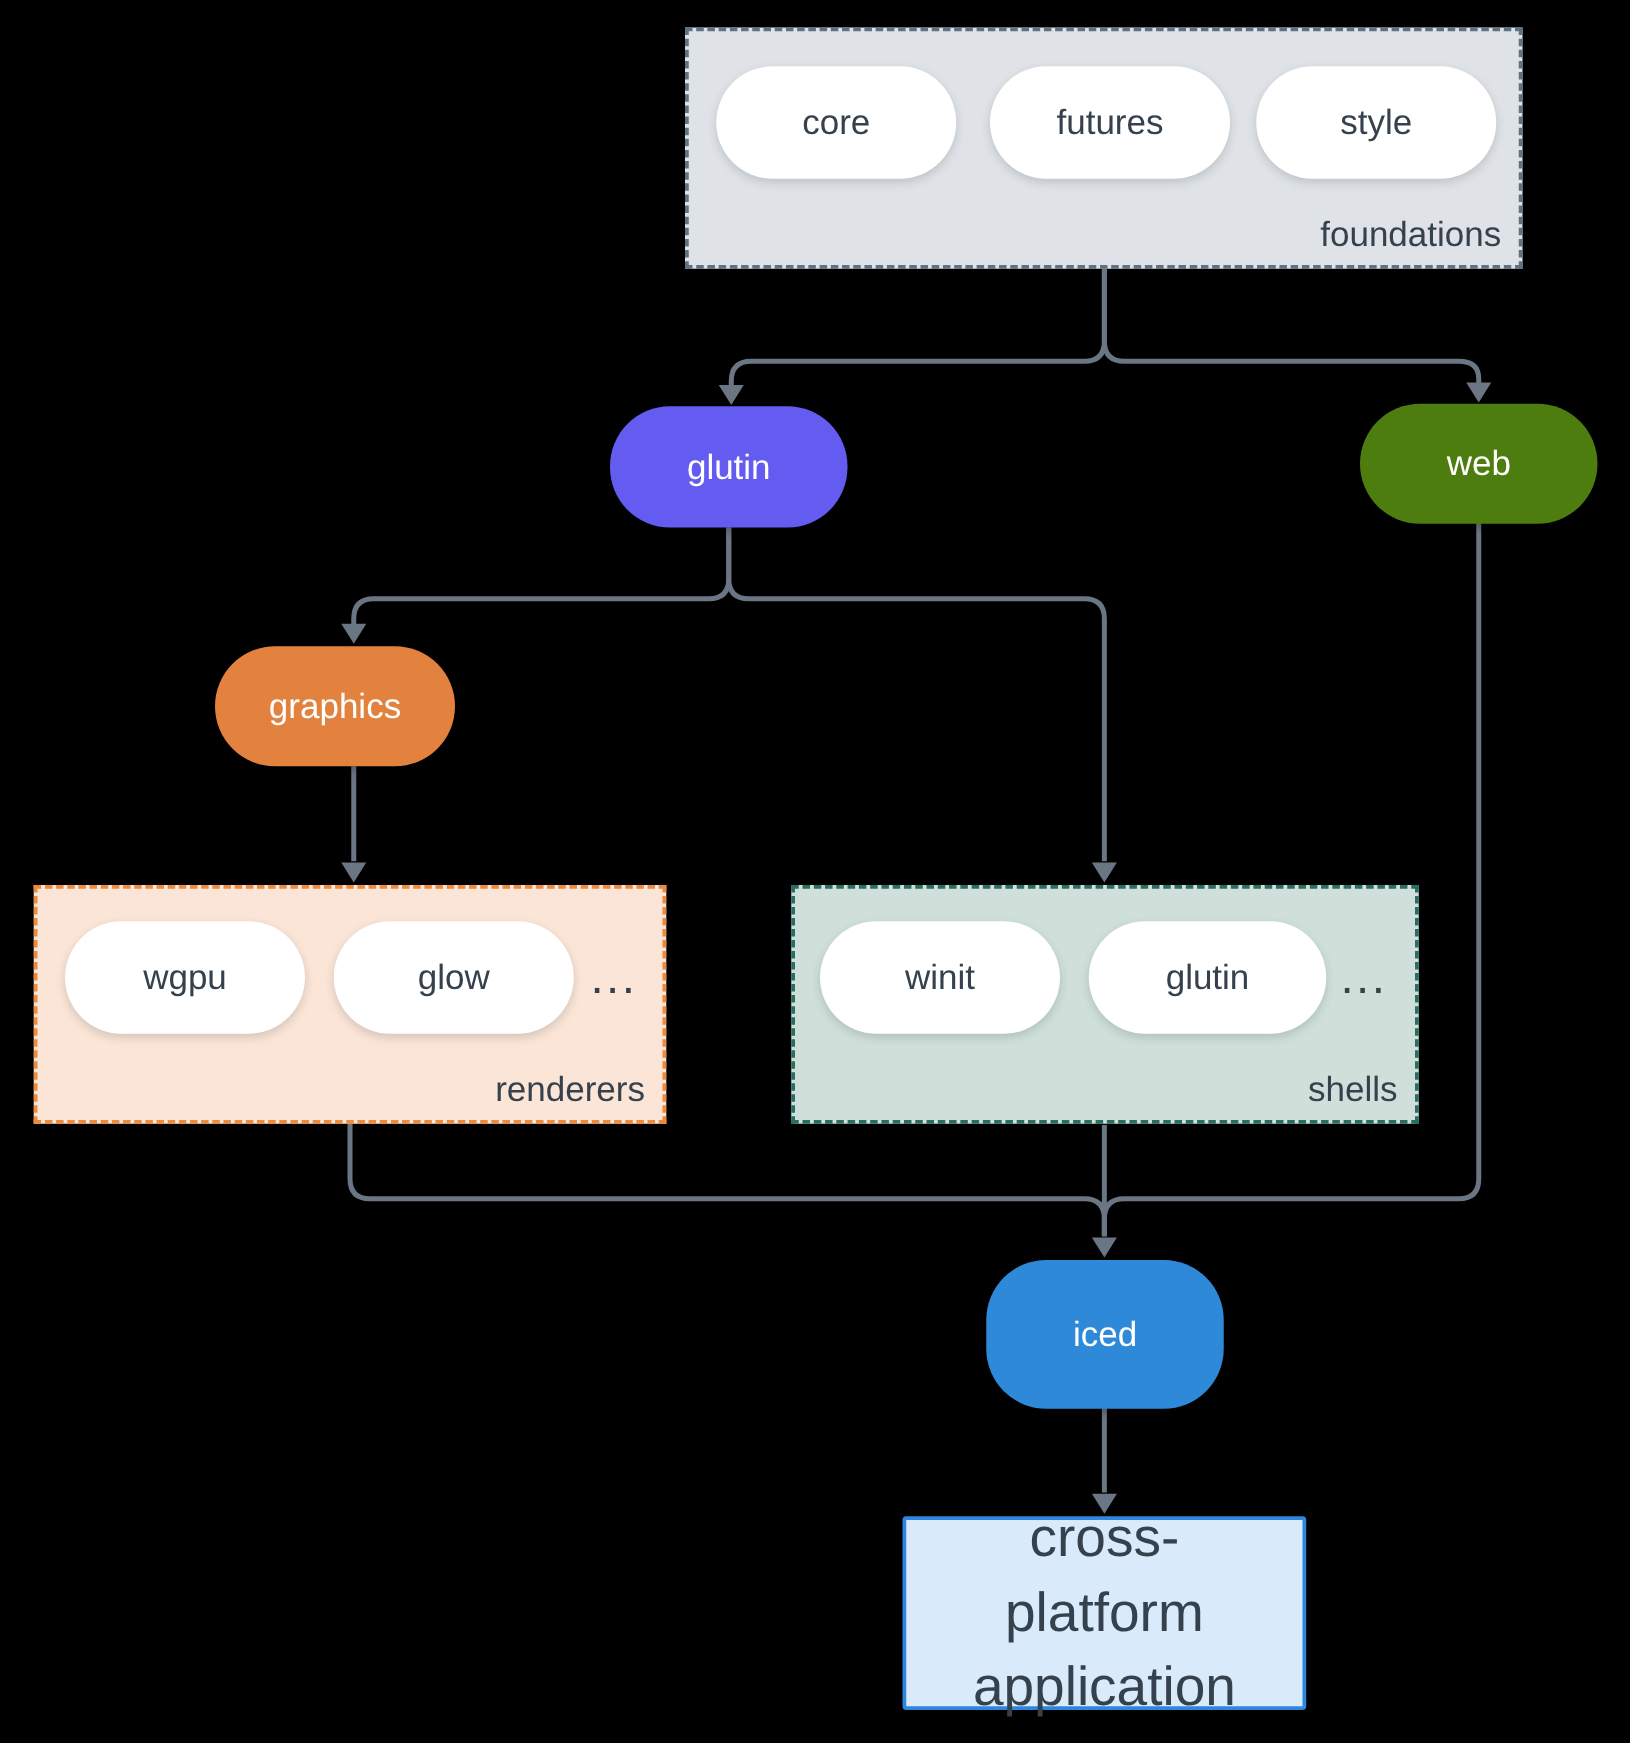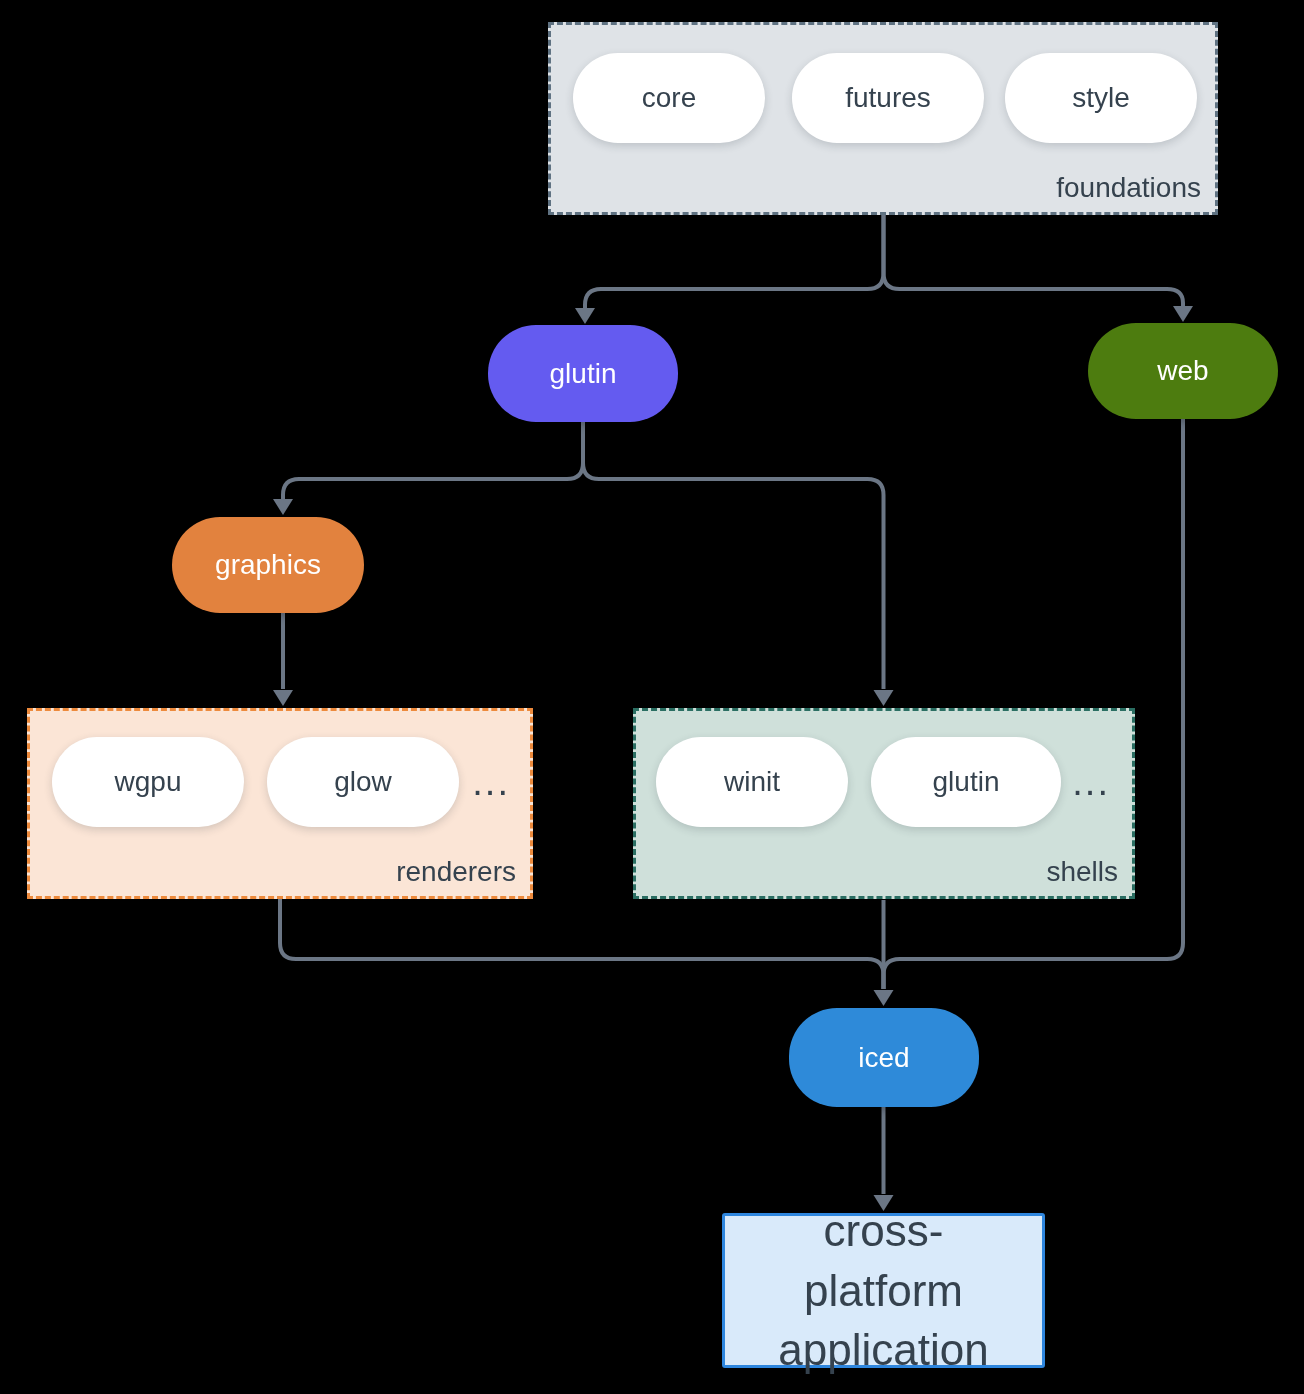--- a/index.html
+++ b/index.html
@@ -65,21 +65,21 @@
     border-radius: 45px;
     box-shadow: 0 3px 8px rgba(40,50,60,0.18);
   }
   .node {
     color: #ffffff;
     box-shadow: 0 3px 8px rgba(0,0,0,0.25);
   }
   .node-native   { left: 488px;  top: 325px; width: 190px; height: 97px; background: #645bf0; }
   .node-web      { left: 1088px; top: 323px; width: 190px; height: 96px; background: #4d7c0f; }
   .node-graphics { left: 172px;  top: 517px; width: 192px; height: 96px; background: #e2823e; text-align: center; }
-  .node-iced     { left: 789px;  top: 1008px; width: 190px; height: 99px; background: #2e8ad9; }
+  .node-iced     { left: 789px;  top: 1008px; width: 190px; height: 119px; background: #2e8ad9; }
 
   .p-core    { left: 22px;  top: 28px; }
   .p-futures { left: 241px; top: 28px; }
   .p-style   { left: 454px; top: 28px; }
   .p-wgpu    { left: 22px;  top: 26px; }
   .p-glow    { left: 237px; top: 26px; }
   .p-winit   { left: 20px;  top: 26px; }
   .p-glutin  { left: 235px; top: 26px; width: 190px; }
 
   .ellipsis {

